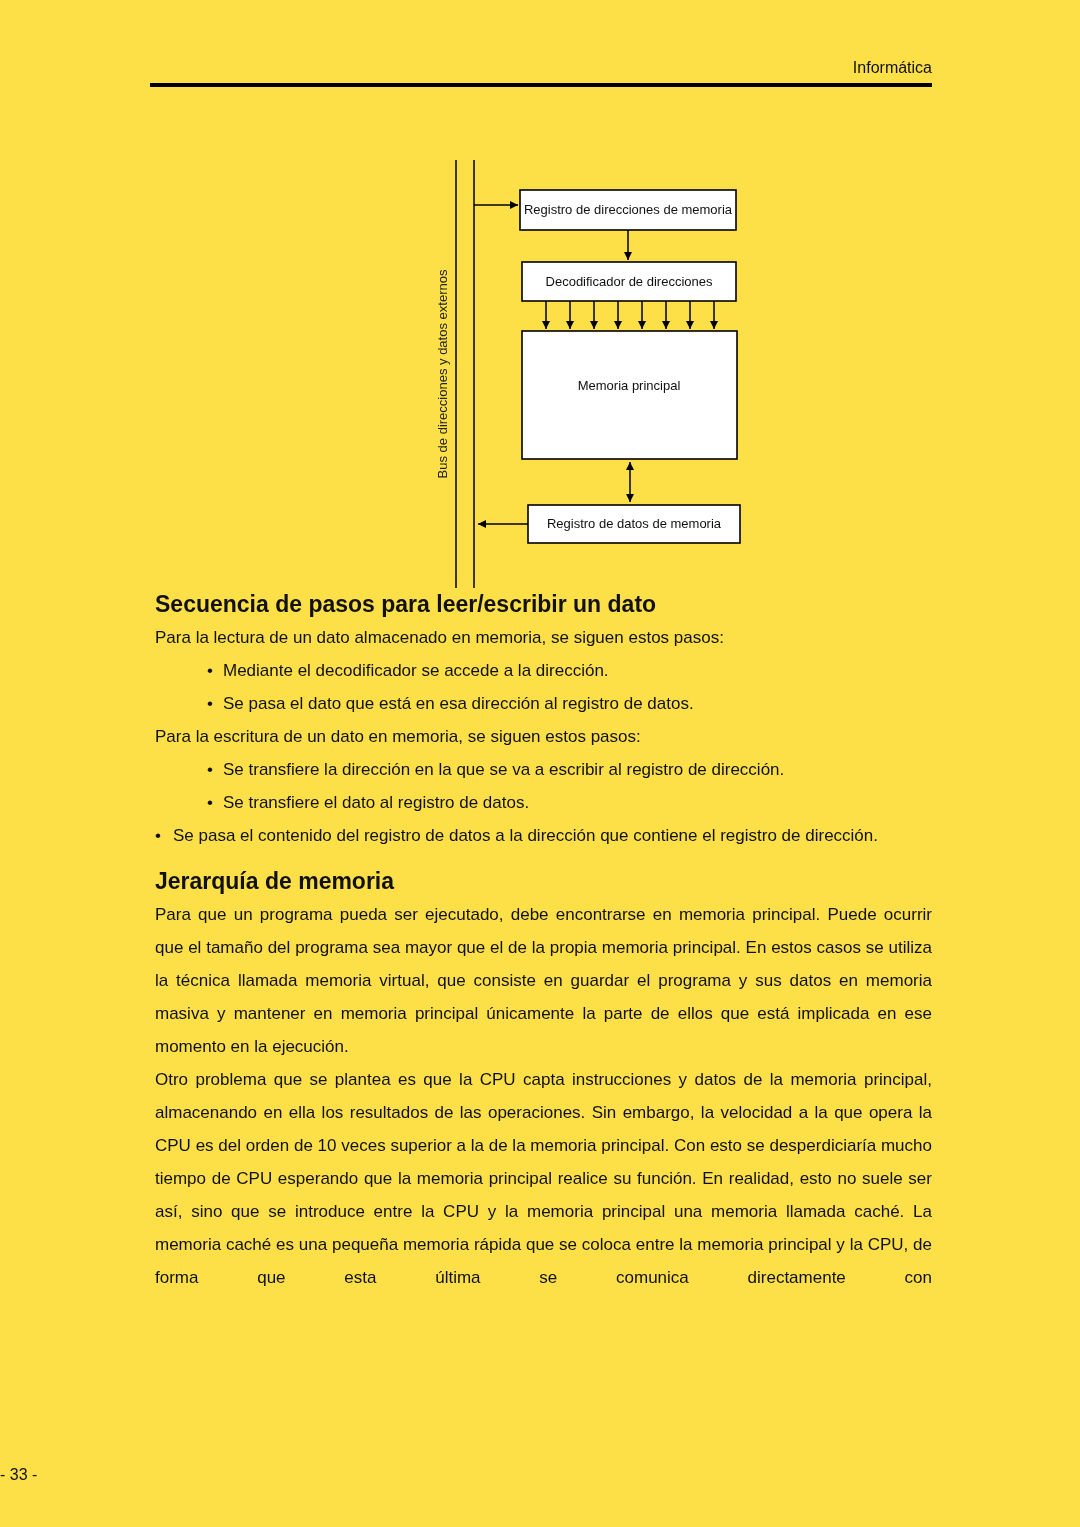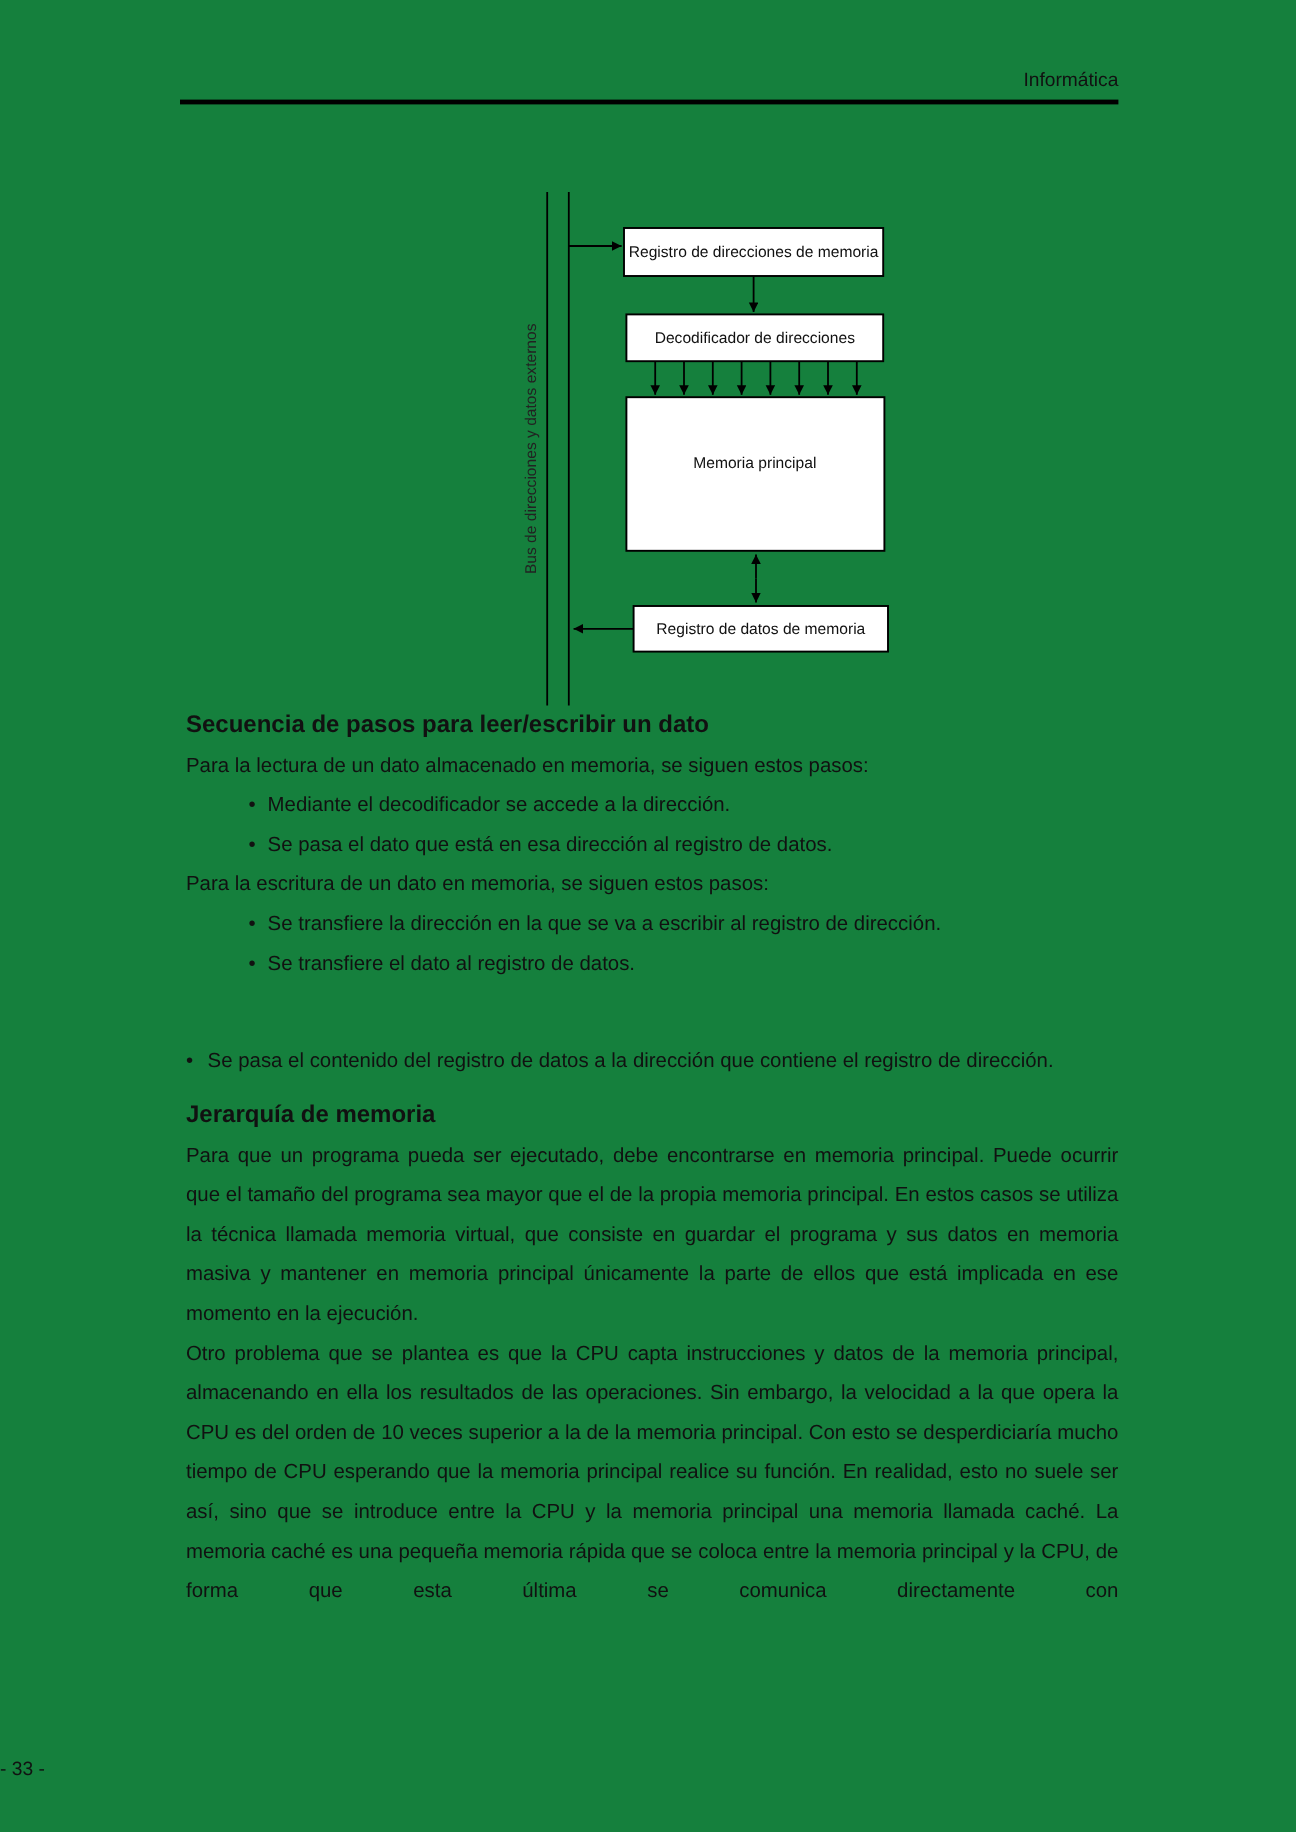--- a/index.html
+++ b/index.html
@@ -1,21 +1,21 @@
 <!DOCTYPE html>
 <html><head>
 <meta charset="utf-8">
 <style>
   * { margin: 0; padding: 0; box-sizing: border-box; }
   html, body { background: #ffffff; }
   .page {
     position: relative;
     width: 1080px;
     height: 1527px;
-    background: #15803d;
+    background: #fde047;
     font-family: "Liberation Sans", sans-serif;
     color: #111111;
     overflow: hidden;
   }
   
   .header-title {
     position: absolute;
     top: 59px;
     left: 150px;
     width: 782px;
@@ -61,38 +61,37 @@
   .content {
     position: absolute;
     left: 155px;
     top: 588px;
     width: 777px;
     font-size: 17px;
     line-height: 33px;
   }
   .sec-heading {
     font-weight: bold;
-    font-size: 20px;
+    font-size: 23px;
   }
   .heading-jerarquia { margin-top: 13px; }
   .bullet-list { list-style: none; }
   .bullet-list li {
     position: relative;
     padding-left: 68px;
   }
   .bullet-list li::before {
     content: "\2022";
     position: absolute;
     left: 52px;
     top: 0;
   }
   .final-bullet {
     position: relative;
     padding-left: 18px;
-    margin-top: 48px;
   }
   .final-bullet::before {
     content: "\2022";
     position: absolute;
     left: 0;
     top: 0;
   }
   .para { text-align: justify; }
   .para.justify-last { text-align-last: justify; }
   

